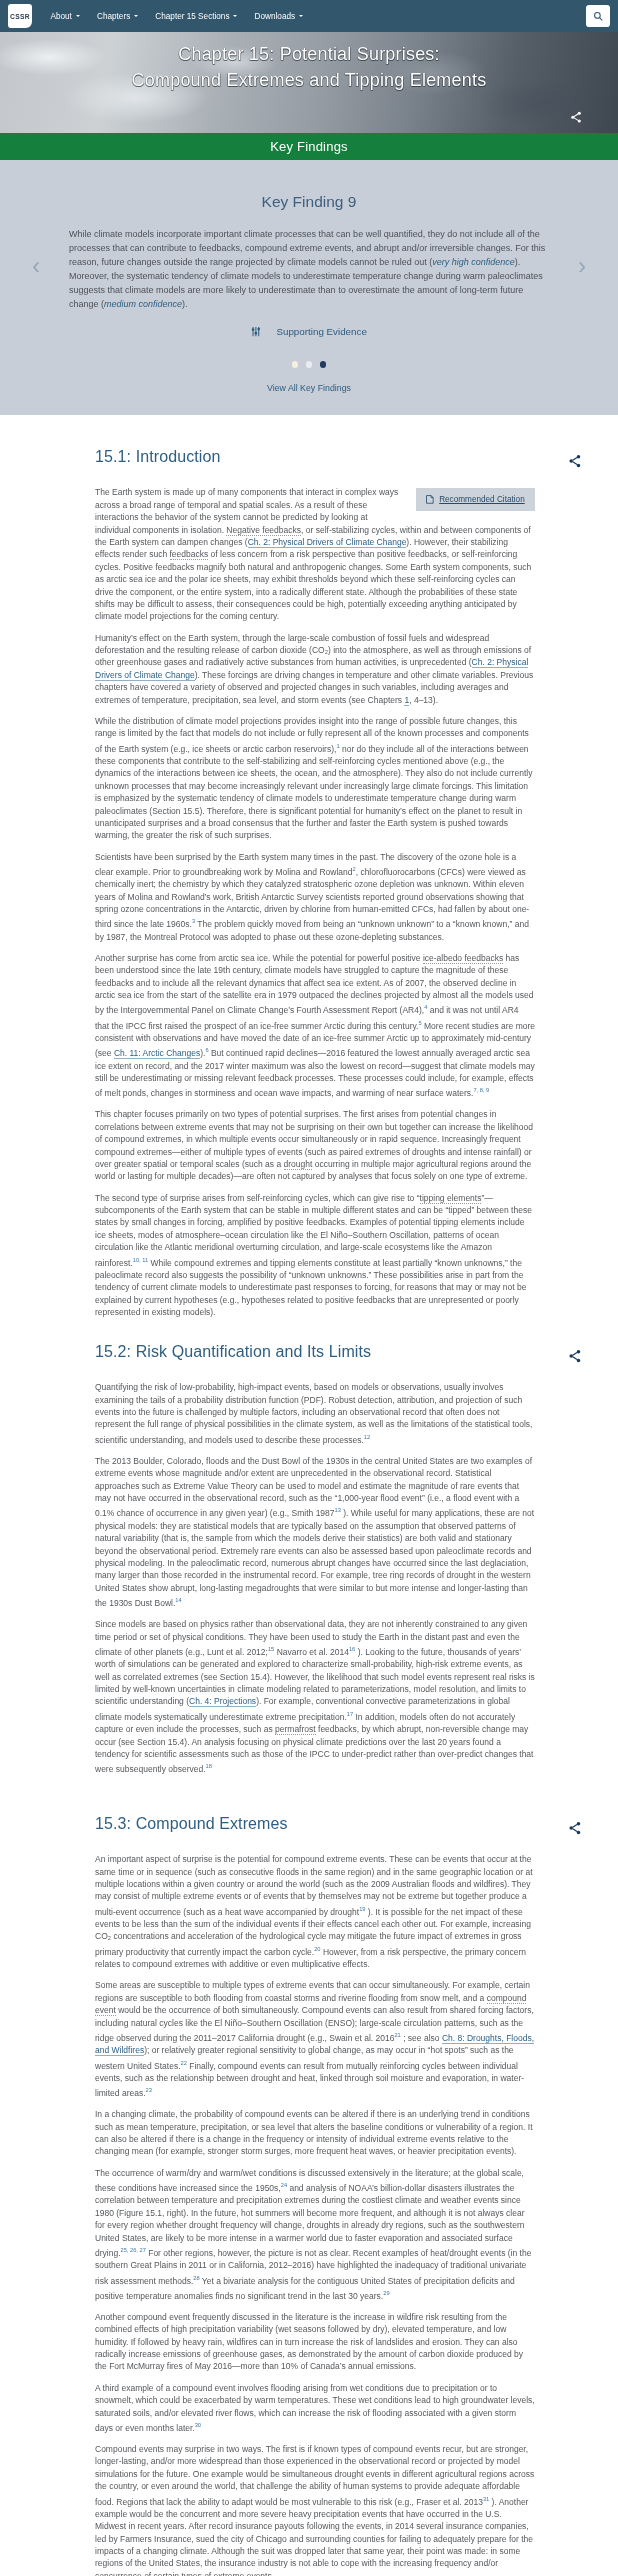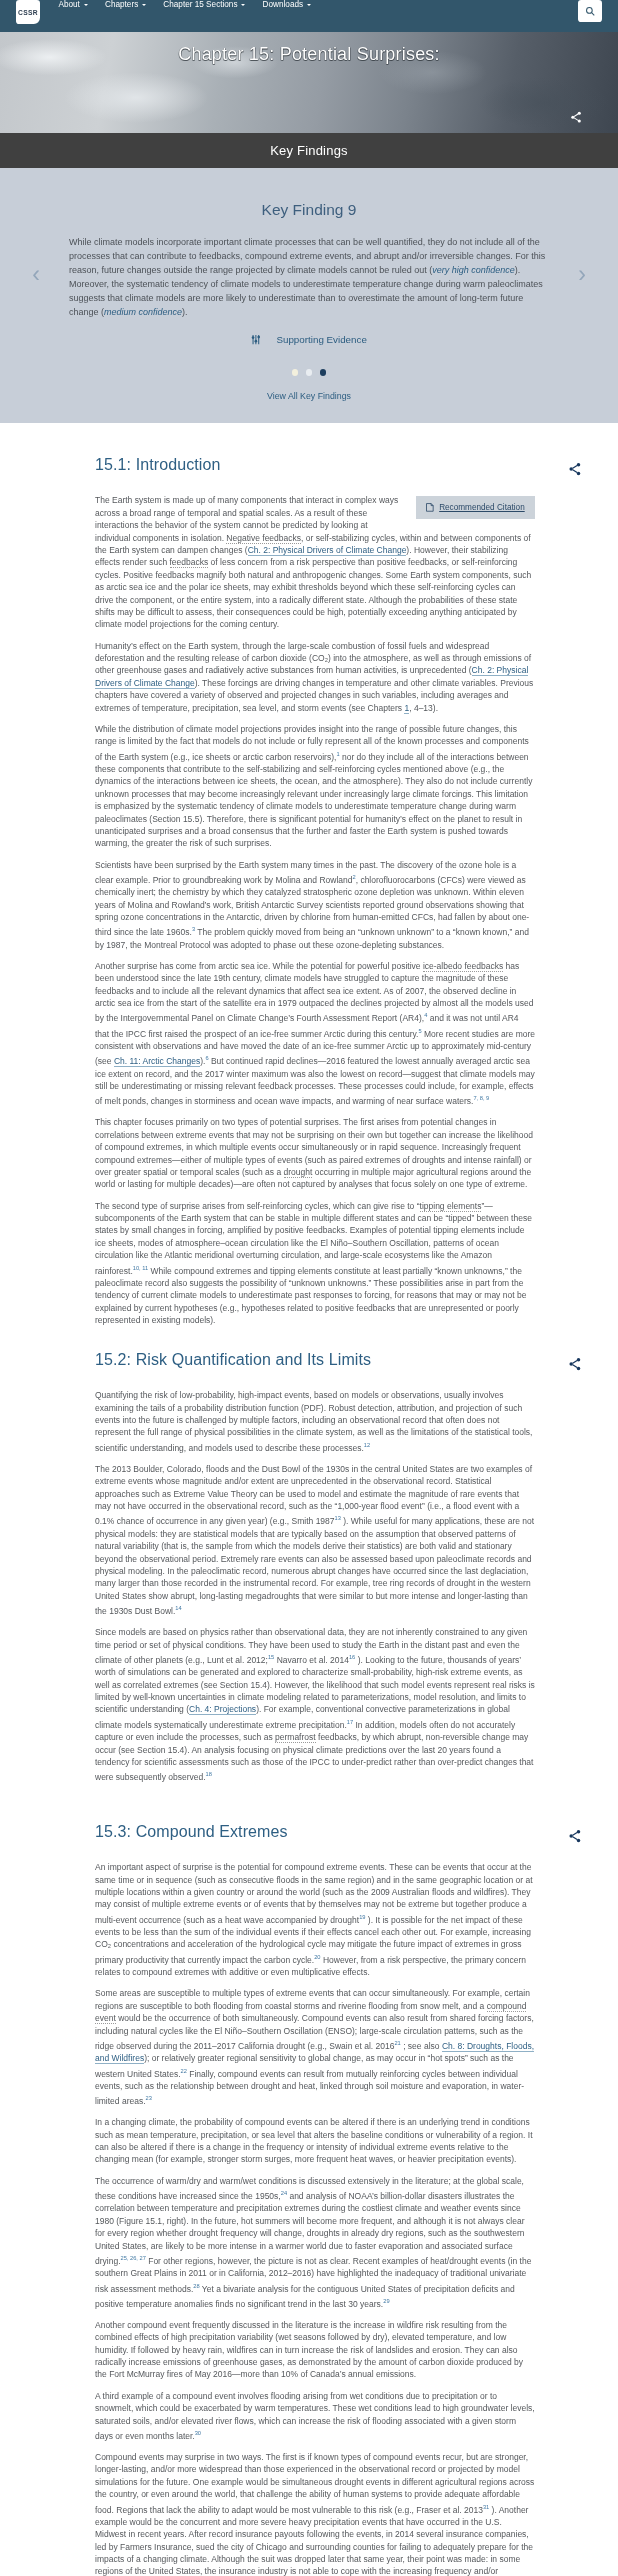--- a/index.html
+++ b/index.html
@@ -2,42 +2,42 @@
 <html style="font-size:8.2px"><head>
 <meta charset="utf-8">
 <style>
   * { box-sizing: border-box; }
   html,body { margin:0; padding:0; }
   body {
     width:618px; height:3091px; overflow:hidden; position:relative;
     background:#fff; font-family:"Liberation Sans", sans-serif; color:#55585c;
   }
   
-  .nav { height:32px; background:#32566b; display:flex; align-items:flex-start; padding:0 16px; position:relative; z-index:5;}
+  .nav { height:32px; background:#32566b; display:flex; align-items:center; padding:0 8px; position:relative; z-index:5;}
   .brand { width:24px; height:24px; background:#fff; border-radius:3.1px 3.1px 6.2px 3.1px; display:flex; align-items:center; justify-content:center; font-weight:bold; font-size:6.7px; color:#2d3e50; letter-spacing:0.3px; }
   .menu { display:flex; gap:17.5px; margin-left:18.5px; }
   .menu-item { color:#fff; font-size:8.2px; display:flex; align-items:center; gap:3.6px; cursor:pointer; }
   .caret { width:0; height:0; border:2.1px solid transparent; border-top-color:#fff; margin-top:2.1px; }
   .nav-spacer { flex:1; }
   .search-btn { width:24px; height:21.6px; background:#fff; border:none; border-radius:3.1px; display:flex; align-items:center; justify-content:center; cursor:pointer; }
   
   .hero { height:101px; position:relative;
     background:
       radial-gradient(ellipse 82px 26px at 8% 25%, rgba(238,241,243,.95), rgba(238,241,243,0) 70%),
       radial-gradient(ellipse 103px 36px at 22% 65%, rgba(228,232,235,.9), rgba(228,232,235,0) 70%),
       radial-gradient(ellipse 62px 23px at 38% 30%, rgba(215,220,224,.8), rgba(215,220,224,0) 70%),
       radial-gradient(ellipse 77px 31px at 70% 40%, rgba(160,168,176,.5), rgba(160,168,176,0) 70%),
       radial-gradient(ellipse 93px 36px at 88% 70%, rgba(70,80,90,.55), rgba(70,80,90,0) 70%),
       linear-gradient(100deg, #c3c7cb 0%, #cdd1d4 18%, #a9b0b6 36%, #959ca4 52%, #7b838c 66%, #565e68 82%, #3e4650 100%);
   }
   .hero-title { position:absolute; left:0; right:0; top:9.3px; text-align:center; color:#fff; font-size:18px; font-weight:400; line-height:26px; letter-spacing:0.2px;
     text-shadow:-0.5px -0.5px 0 rgba(35,42,48,.4), 0.5px -0.5px 0 rgba(35,42,48,.4), -0.5px 0.5px 0 rgba(35,42,48,.4), 0.5px 0.5px 0.5px rgba(35,42,48,.5); }
   .hero-share { position:absolute; right:30px; bottom:5.2px; background:none; border:none; cursor:pointer; }
   
-  .kf-band { height:35px; background:#404040; display:flex; align-items:center; justify-content:center; }
+  .kf-band { height:27px; background:#15803d; display:flex; align-items:center; justify-content:center; }
   .kf-band-title { color:#fff; font-size:13px; font-weight:400; letter-spacing:0.2px; }
   .kf-section { background:#c7ced8; padding:33px 0 21.6px; position:relative; }
   .kf-title { text-align:center; font-size:15.5px; font-weight:400; color:#3e5f7e; margin:0 0 15.5px; }
   .kf-body { width:480px; margin:0 auto; font-size:9px; line-height:14px; color:#4d5258; }
   .kf-arrow { position:absolute; top:95px; background:none; border:none; font-size:23px; color:#93a6ba; cursor:pointer; line-height:1; padding:0 5.2px; }
   .kf-arrow.prev { left:27px; }
   .kf-arrow.next { right:27px; }
   .kf-evidence { margin-top:15.5px; text-align:center; }
   .kf-evidence a { color:#2c5d80; font-size:9.8px; text-decoration:none; display:inline-flex; align-items:flex-start; gap:14px; cursor:pointer; }
   .kf-dots { margin-top:21.6px; display:flex; justify-content:center; gap:7.2px; }
@@ -91,20 +91,21 @@
     <svg width="10.3" height="10.3" viewBox="0 0 20 20">
         <circle cx="8.5" cy="8.5" r="5.5" fill="none" stroke="#32566b" stroke-width="2"></circle>
         <line x1="12.8" y1="12.8" x2="18" y2="18" stroke="#32566b" stroke-width="2"></line>
       </svg>
   </button>
 </div>
 
 <div class="hero">
   <div class="hero-title">
     <div>Chapter 15: Potential Surprises:</div>
+    <div>Compound Extremes and Tipping Elements</div>
   </div>
   <button class="hero-share">
     <svg width="12.4" height="12.4" viewBox="0 0 24 24">
         <g fill="#fff">
           <circle cx="18" cy="4.5" r="3"></circle>
           <circle cx="5.5" cy="12" r="3"></circle>
           <circle cx="18" cy="19.5" r="3"></circle>
         </g>
         <g stroke="#fff" stroke-width="2">
           <line x1="8" y1="10.6" x2="15.6" y2="5.9"></line>

